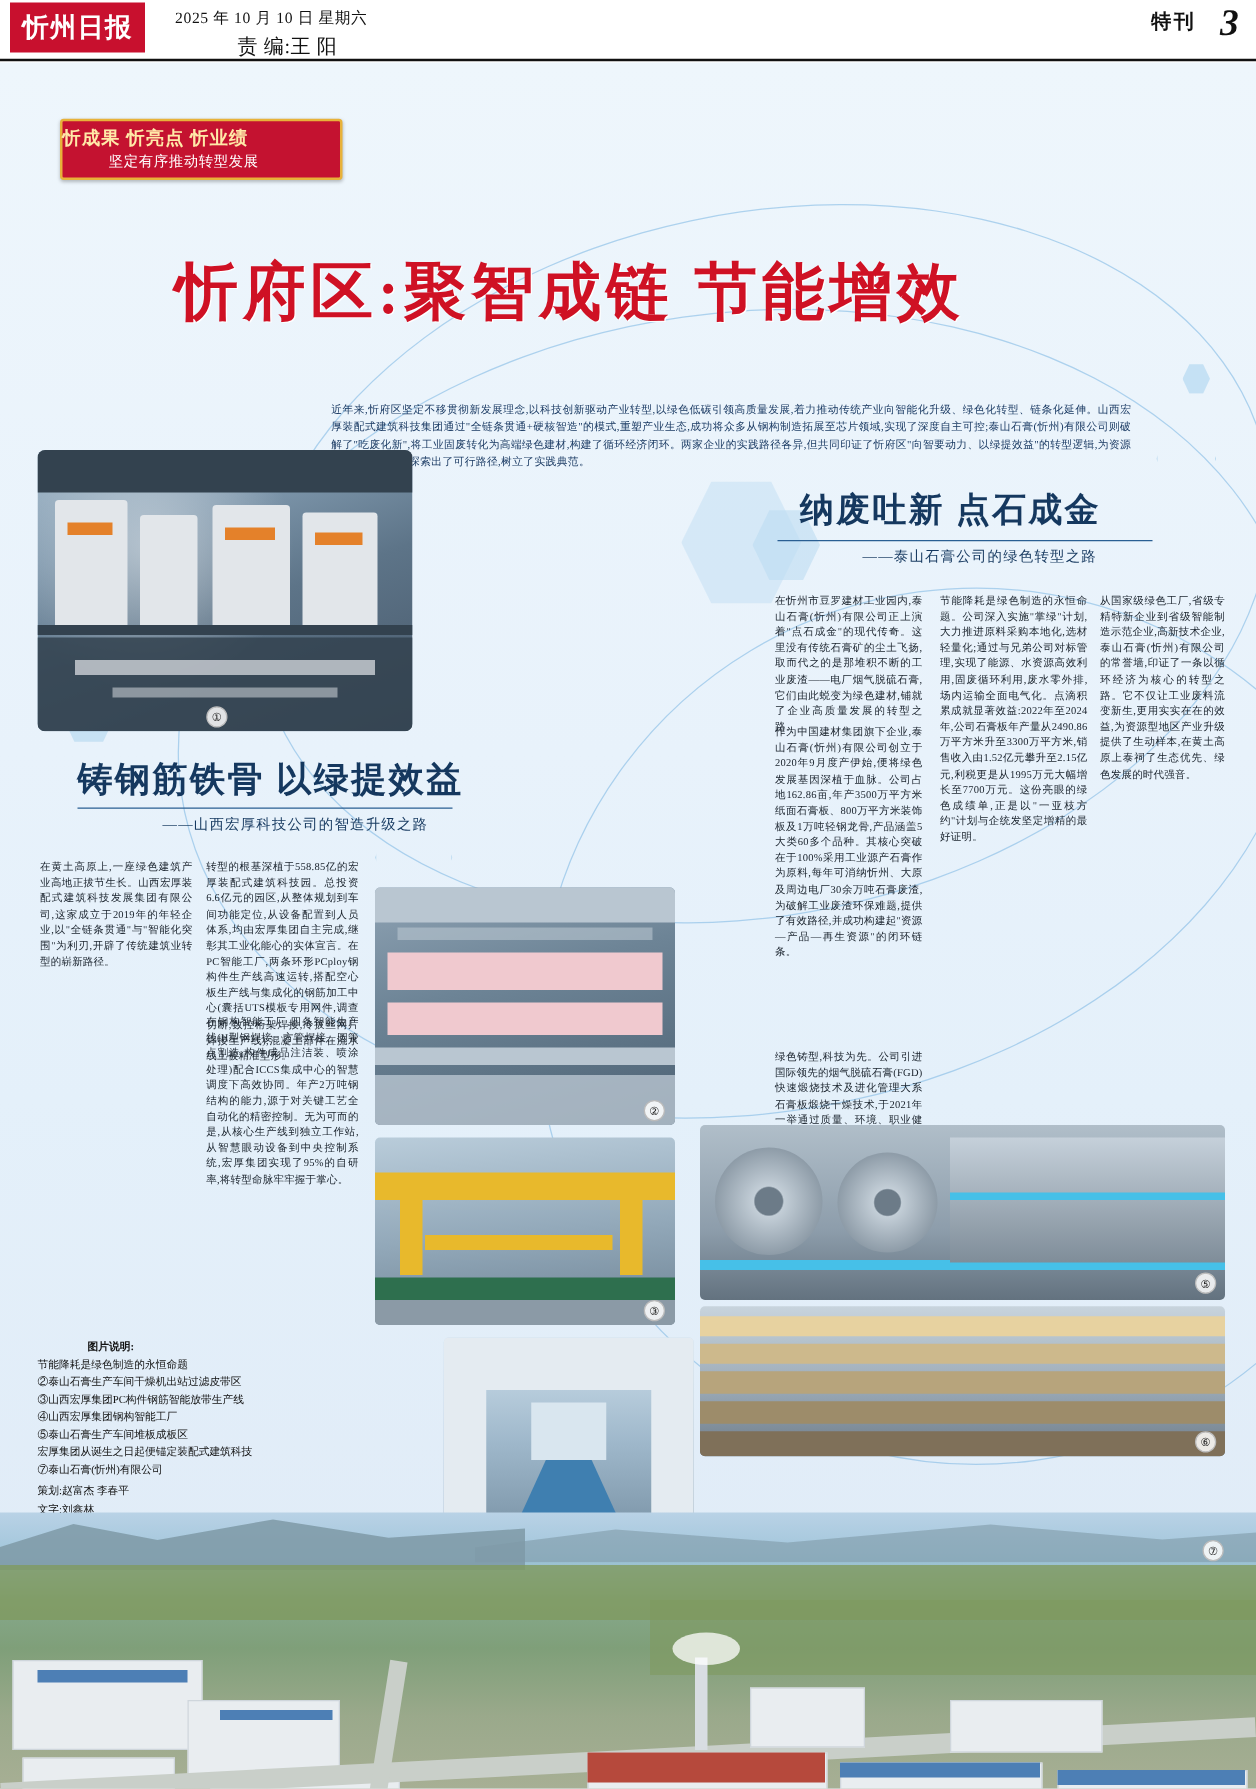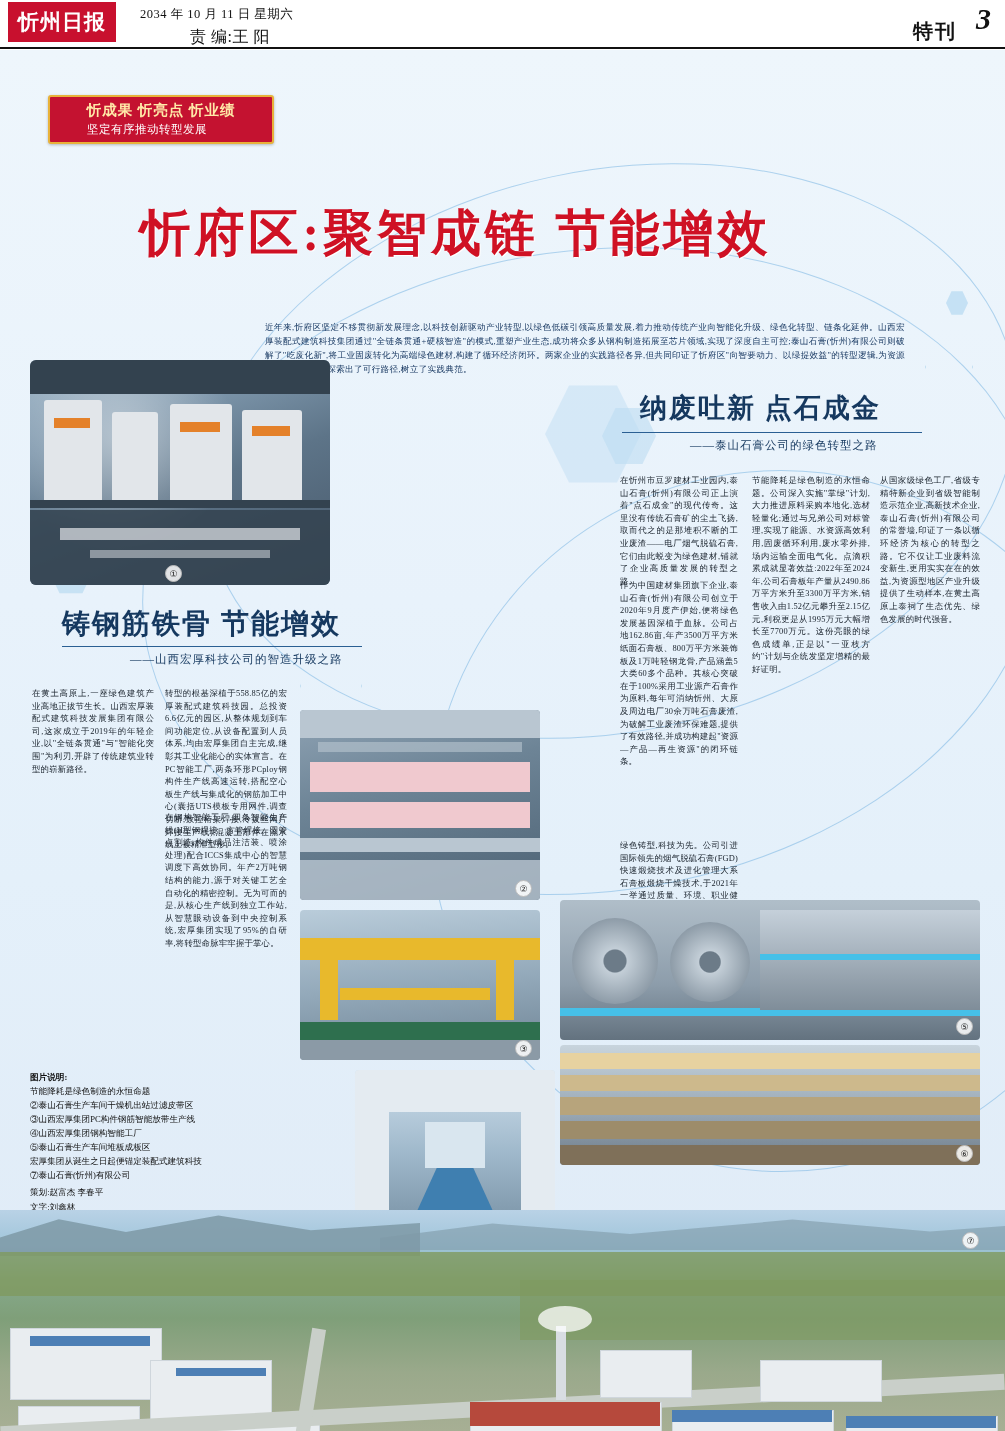--- a/index.html
+++ b/index.html
@@ -6,39 +6,39 @@
   body{width:1005px;height:1431px;font-family:"Liberation Serif", serif;color:#111;overflow:hidden;position:relative;}
   .page{position:relative;width:1005px;height:1431px;background:#fff;}
 
   
   .masthead{position:absolute;left:0;top:0;width:1005px;height:48px;background:#fff;}
   .logo{position:absolute;left:8px;top:2px;width:108px;height:40px;background:#c8102e;color:#fff;
         font-family:"Liberation Serif",serif;font-weight:bold;font-size:21px;letter-spacing:1px;
         display:flex;align-items:center;justify-content:center;}
   .mast-date{position:absolute;left:140px;top:6px;font-size:12.5px;color:#111;letter-spacing:.5px;}
   .mast-editor{position:absolute;left:190px;top:27px;font-size:16px;color:#111;letter-spacing:.5px;}
-  .mast-sec{position:absolute;right:48px;top:7px;font-size:20px;font-weight:bold;letter-spacing:2px;margin-top:11px;}
+  .mast-sec{position:absolute;right:48px;top:7px;font-size:16px;font-weight:bold;letter-spacing:2px;}
   .mast-num{position:absolute;right:14px;top:2px;font-size:30px;font-weight:bold;font-style:italic;color:#111;}
   .mast-rule{position:absolute;left:0;top:47px;width:1005px;height:1.5px;background:#111;}
 
   
   .sheet{position:absolute;left:0;top:50px;width:1005px;height:1381px;
          background:linear-gradient(180deg,#eef6fc 0%,#e8f2fb 40%,#e4f0fa 60%,#dfeaf6 100%);overflow:hidden;}
 
   
   .hex{position:absolute;background:#bcdcf2;opacity:.55;
        clip-path:polygon(25% 5%,75% 5%,100% 50%,75% 95%,25% 95%,0% 50%);}
   .hexline{position:absolute;border:1.5px solid #9cc9e8;opacity:.6;
        clip-path:polygon(25% 5%,75% 5%,100% 50%,75% 95%,25% 95%,0% 50%);}
   .swoosh{position:absolute;border-radius:50%;border:1.4px solid rgba(120,180,225,.55);}
 
   
   .banner{position:absolute;left:48px;top:45px;width:222px;height:45px;background:#c41230;border:2px solid #e8b23a;border-radius:3px;
           box-shadow:0 1px 3px rgba(0,0,0,.25);}
-  .banner .l1{position:absolute;left:0;top:4px;width:222px;text-align:center;color:#ffe9a8;font-size:14.5px;font-weight:bold;letter-spacing:1px;}
+  .banner .l1{position:absolute;left:0;top:4px;width:222px;text-align:left;color:#ffe9a8;font-size:14.5px;font-weight:bold;letter-spacing:1px;}
   .banner .l2{position:absolute;left:0;top:25px;width:194px;text-align:center;color:#fff;font-size:11.5px;letter-spacing:.5px;}
 
   
   .headline{position:absolute;left:0;top:150px;width:912px;text-align:center;
             font-family:"Liberation Serif",serif;font-weight:bold;font-size:50px;color:#cf1124;letter-spacing:4px;
             text-shadow:1px 1px 0 #fff;}
 
   
   .lead{position:absolute;left:265px;top:270px;width:640px;font-size:8.6px;line-height:14px;color:#1a3a63;
         letter-spacing:.3px;text-align:justify;}
@@ -100,31 +100,31 @@
 
   
   .art-title{position:absolute;font-family:"Liberation Serif",serif;font-weight:bold;color:#15385f;letter-spacing:2px;}
   .art-sub{position:absolute;font-size:11.5px;color:#15385f;letter-spacing:1px;}
   .rule-blue{position:absolute;height:1px;background:#2a5f93;}
 
   .col{position:absolute;font-size:8.4px;line-height:12.6px;color:#18212b;text-align:justify;letter-spacing:.2px;}
 
   
   .capblk{position:absolute;left:30px;top:1020px;width:270px;font-size:8.6px;line-height:14px;color:#111;}
-  .capblk .h{font-weight:bold;}
+  .capblk .h{font-weight:bold;margin-left:40px;}
   .credits{position:absolute;left:30px;top:1135px;width:270px;font-size:8.6px;line-height:14.5px;color:#111;}
 </style>
 </head>
 <body>
 
 <div class="page">
 
   <div class="masthead">
     <div class="logo">忻州日报</div>
-    <div class="mast-date">2034 年 10 月 11 日 星期六</div>
+    <div class="mast-date">2025 年 10 月 10 日 星期六</div>
     <div class="mast-editor">责 编:王 阳</div>
     <div class="mast-sec">特刊</div>
     <div class="mast-num">3</div>
     <div class="mast-rule"></div>
   </div>
 
   <div class="sheet">
 
     <div class="hex" style="left:545px;top:330px;width:96px;height:108px;opacity:.45;"></div>
     <div class="hex" style="left:602px;top:355px;width:54px;height:62px;opacity:.6;"></div>
@@ -155,21 +155,21 @@
       <div class="mach" style="left:212px;top:50px;width:60px;height:96px;border-radius:3px;"></div>
       <div class="or" style="left:24px;top:58px;width:36px;height:10px;"></div>
       <div class="or" style="left:150px;top:62px;width:40px;height:10px;"></div>
       <div class="or" style="left:222px;top:66px;width:38px;height:10px;"></div>
       <div class="dark" style="left:0;top:140px;width:300px;height:8px;"></div>
       <div class="mach" style="left:30px;top:168px;width:240px;height:12px;opacity:.7;"></div>
       <div class="mach" style="left:60px;top:190px;width:180px;height:8px;opacity:.5;"></div>
       <div class="cap-num" style="left:135px;top:205px;">①</div>
     </div>
 
-    <div class="art-title" style="left:62px;top:555px;font-size:28px;">铸钢筋铁骨 节能增效</div>
+    <div class="art-title" style="left:62px;top:555px;font-size:28px;">铸钢筋铁骨 以绿提效益</div>
     <div class="rule-blue" style="left:62px;top:596px;width:300px;"></div>
     <div class="art-sub" style="left:130px;top:602px;">——山西宏厚科技公司的智造升级之路</div>
 
     <div class="col" style="left:32px;top:638px;width:122px;height:360px;">在黄土高原上,一座绿色建筑产业高地正拔节生长。山西宏厚装配式建筑科技发展集团有限公司,这家成立于2019年的年轻企业,以"全链条贯通"与"智能化突围"为利刃,开辟了传统建筑业转型的崭新路径。</div>
     <div class="col" style="left:165px;top:638px;width:122px;height:380px;">转型的根基深植于558.85亿的宏厚装配式建筑科技园。总投资6.6亿元的园区,从整体规划到车间功能定位,从设备配置到人员体系,均由宏厚集团自主完成,继彰其工业化能心的实体宣言。在PC智能工厂,两条环形PCploy钢构件生产线高速运转,搭配空心板生产线与集成化的钢筋加工中心(囊括UTS模板专用网件,调查切断,数控桁架焊接,冷拔丝网片焊接生产线),混凝土部件在流水线上被精准型形。</div>
     <div class="col" style="left:165px;top:762px;width:122px;height:250px;">在钢构智能工厂,四条智能生产线(H型钢焊接、方管焊接、圆管点割造,构件成品注洁装、喷涂处理)配合ICCS集成中心的智慧调度下高效协同。年产2万吨钢结构的能力,源于对关键工艺全自动化的精密控制。无为可而的是,从核心生产线到独立工作站,从智慧眼动设备到中央控制系统,宏厚集团实现了95%的自研率,将转型命脉牢牢握于掌心。</div>
     <div class="col" style="left:300px;top:638px;width:0px;height:0;overflow:hidden;"></div>
 
     <div class="art-title" style="left:640px;top:340px;font-size:27px;">纳废吐新 点石成金</div>
     <div class="rule-blue" style="left:622px;top:382px;width:300px;"></div>

